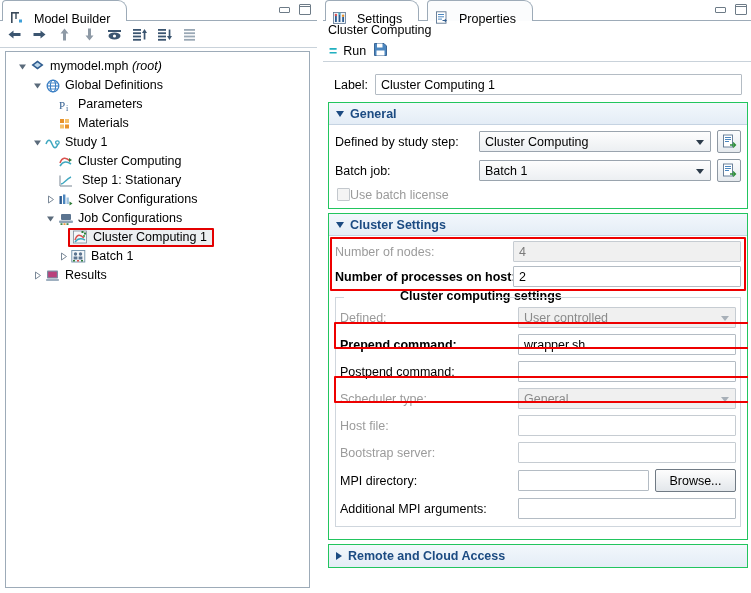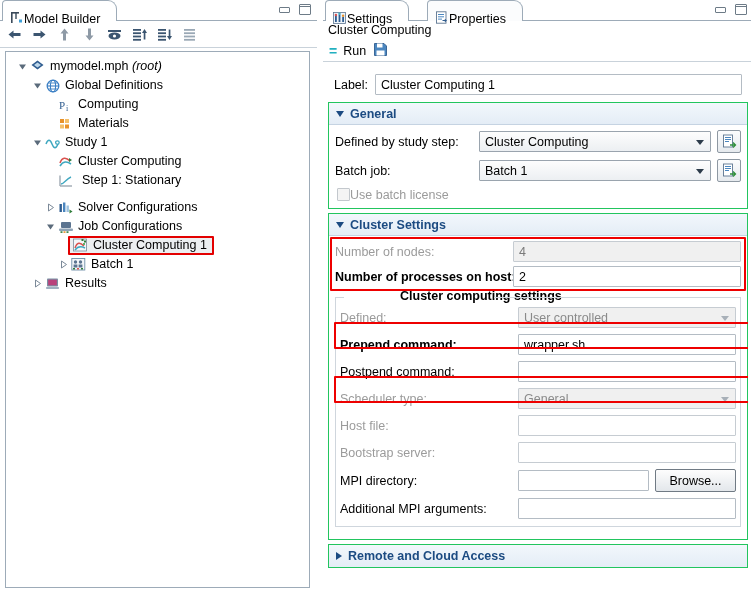--- a/index.html
+++ b/index.html
@@ -19,21 +19,21 @@
   .panel-left  { left: 0; width: 317px; }
   .panel-right { left: 323px; width: 430px; }
 
   .tabstrip {
     position: relative; height: 21px;
     border-bottom: 1px solid #9dabb8;
     background: #ffffff;
   }
   .tab {
     position: absolute; top: 0; height: 21px;
-    display: flex; align-items: center; gap: 1px;
+    display: flex; align-items: center; gap: 11px;
     padding: 16px 16px 0 7px;
     background: #ffffff;
     border: 1px solid #9dabb8;
     border-bottom: none;
     border-top-left-radius: 4px;
     border-top-right-radius: 9px;
     font-size: 12.5px;
     color: #000;
     white-space: nowrap;
   }
@@ -322,21 +322,21 @@
           <span class="tlabel">Global Definitions</span>
         </div>
 
         <div class="tnode" style="padding-left:51px;">
           <span class="ticon">
             <svg width="15" height="14" viewBox="0 0 15 14">
               <text x="1" y="11" font-family="Liberation Serif, serif" font-size="11" fill="#2f5c8f">P</text>
               <text x="8" y="13" font-family="Liberation Serif, serif" font-size="8" fill="#2f5c8f">i</text>
             </svg>
           </span>
-          <span class="tlabel">Computing</span>
+          <span class="tlabel">Parameters</span>
         </div>
 
         <div class="tnode" style="padding-left:51px;">
           <span class="ticon">
             <svg width="14" height="14" viewBox="0 0 14 14">
               <rect x="1" y="2" width="4" height="4" fill="#e8922a"></rect>
               <rect x="6" y="2" width="4" height="4" fill="#f5c06a"></rect>
               <rect x="1" y="7.5" width="4" height="4" fill="#f5c06a"></rect>
               <rect x="6" y="7.5" width="4" height="4" fill="#e8922a"></rect>
             </svg>
@@ -374,21 +374,21 @@
           <span class="ticon">
             <svg width="16" height="14" viewBox="0 0 16 14">
               <line x1="2" y1="1.5" x2="2" y2="12" stroke="#8e9aa6" stroke-width="1.2"></line>
               <line x1="2" y1="12" x2="14" y2="12" stroke="#8e9aa6" stroke-width="1.2"></line>
               <path d="M3 10 C6 10, 8 5, 13 3" fill="none" stroke="#3fa8c0" stroke-width="1.4"></path>
             </svg>
           </span>
           <span class="tlabel" style="padding-left:4px;">Step 1: Stationary</span>
         </div>
 
-        <div class="tnode" style="padding-left:38px;margin-top:8px;">
+        <div class="tnode" style="padding-left:38px;">
           <span class="twist">
             <svg width="9" height="9" viewBox="0 0 9 9">
                 <path d="M2.5 1 L2.5 8 L7.5 4.5 Z" fill="none" stroke="#7b8998" stroke-width="1"></path>
               </svg>
           </span>
           <span class="ticon">
             <svg width="15" height="14" viewBox="0 0 15 14">
               <rect x="1.5" y="3" width="2.4" height="8" fill="#2f5c8f"></rect>
               <rect x="5" y="1.5" width="2.4" height="9.5" fill="#4b86bf"></rect>
               <rect x="8.5" y="4.5" width="2.4" height="6.5" fill="#9ec3e0"></rect>

